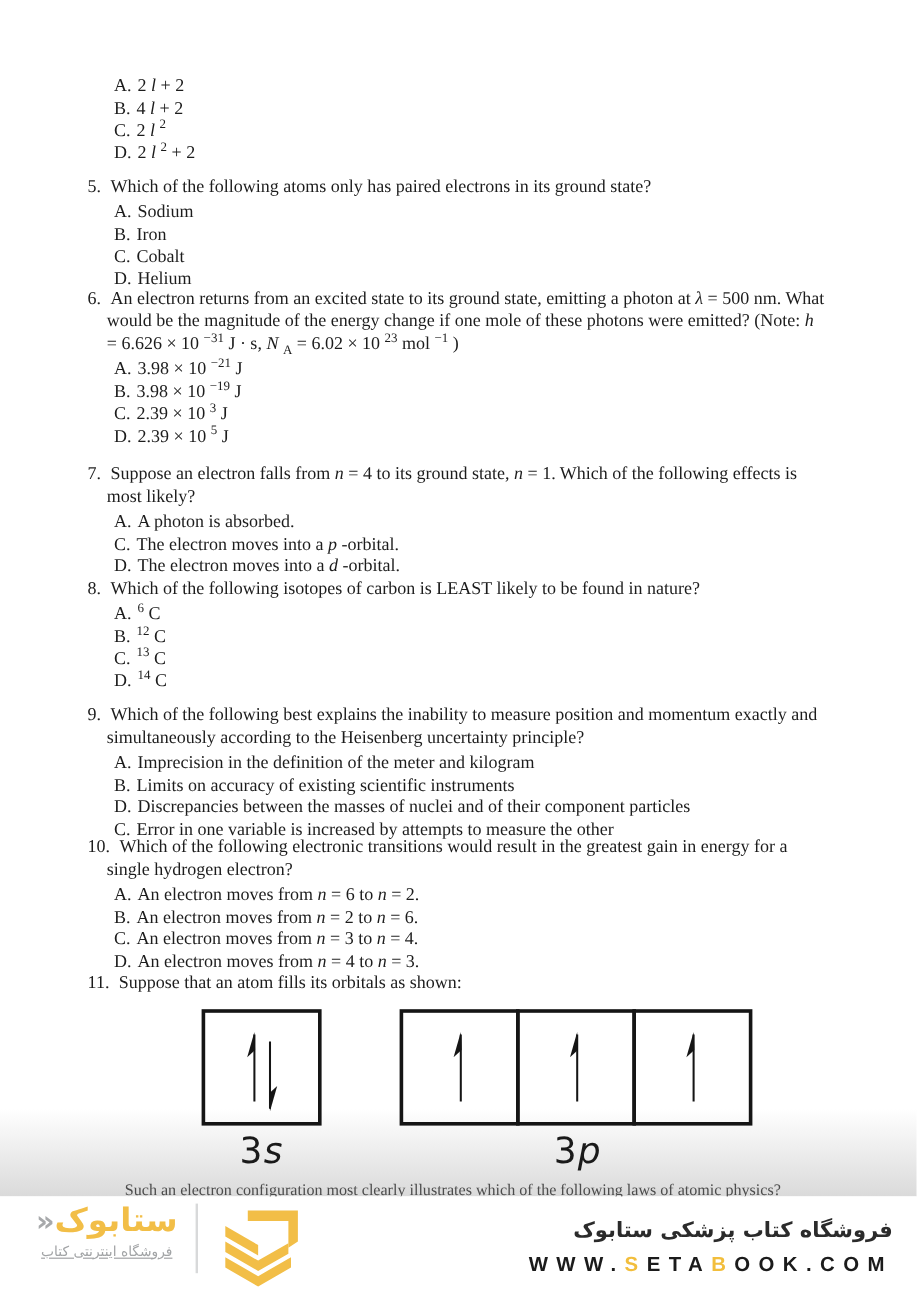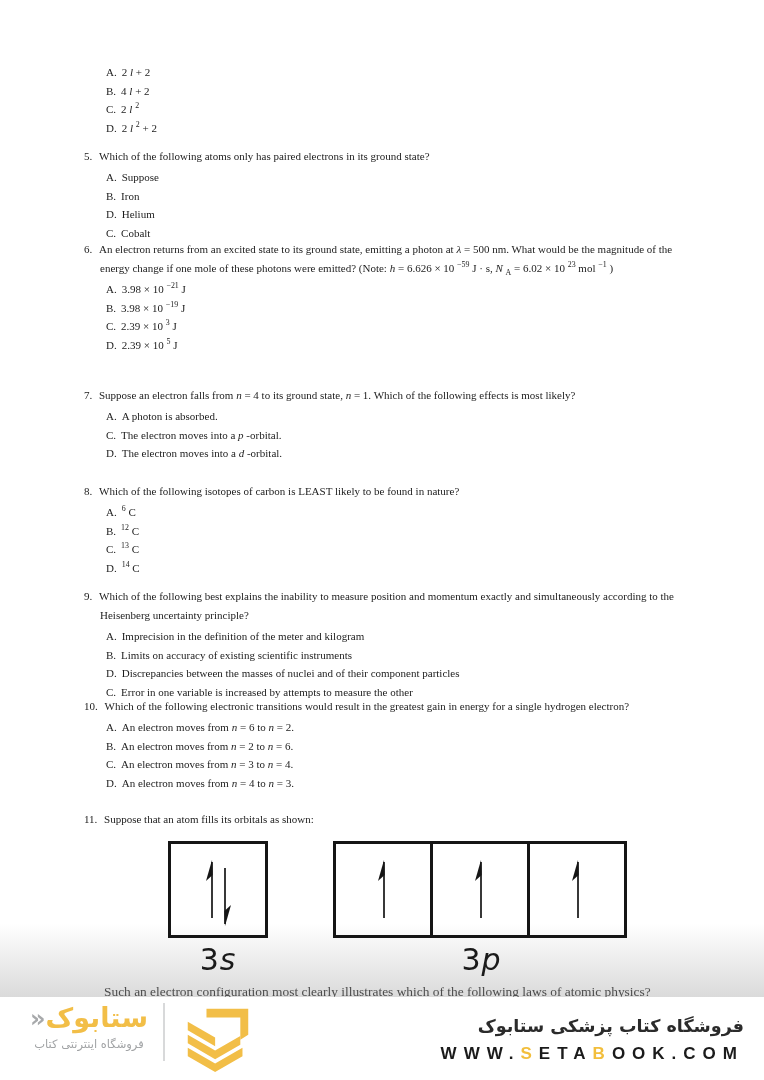--- a/index.html
+++ b/index.html
@@ -11,22 +11,22 @@
     font-family:"Liberation Serif", serif;
     color:#1c1c1c;
   }
   
   .page-shadow{
     position:absolute;left:0;right:0;top:924px;height:73px;z-index:0;
     background:linear-gradient(to bottom, rgba(150,150,150,0) 0%, rgba(140,140,140,0.32) 100%);
   }
   
   .question{
-    position:absolute;left:84px;width:616px;z-index:1;
-    font-size:11px;line-height:19px;
+    position:absolute;left:73px;width:616px;z-index:1;
+    font-size:15px;line-height:19px;
   }
   .q0{top:61px}.q1{top:147px}.q2{top:240px}.q3{top:386px}
   .q4{top:482px}.q5{top:587px}.q6{top:697px}.q7{top:810px}
   .q-head{padding-left:16px;text-indent:-16px;margin-bottom:1px;}
   .q-num{margin-right:4px;}
   .q-opts{margin-top:2px;}
   .opt{padding-left:22px;line-height:18.7px;}
   .opt-letter{margin-right:5px;}
   i{font-style:italic;}
   sup,sub{font-size:0.72em;line-height:0;}
@@ -68,21 +68,21 @@
   }
   .footer-left{display:flex;align-items:flex-start;}
   .logo-text-col{text-align:center;}
   .brand-line{
     direction:rtl;font-family:"DejaVu Sans", sans-serif;font-weight:bold;
     font-size:27px;line-height:30px;color:#F2BE47;white-space:nowrap;
   }
   .brand-mark{color:#A7A9AB;font-size:24px;}
   .logo-tagline{
     direction:rtl;font-family:"DejaVu Sans", sans-serif;
-    font-size:11.5px;color:#A2A4A6;margin-top:3px;white-space:nowrap;
+    font-size:11.5px;color:#A2A4A6;margin-top:3px;white-space:nowrap;text-decoration:underline;
   }
   .logo-divider{width:2px;height:58px;background:#D8D9DA;margin:0 13px 0 15px;}
   .emblem{width:80px;height:72px;}
   .footer-right{text-align:right;}
   .store-title{
     direction:rtl;font-family:"DejaVu Sans", sans-serif;
     font-size:17.5px;font-weight:600;color:#2b2b2b;line-height:24px;white-space:nowrap;
   }
   .store-url{
     font-family:"Liberation Sans", sans-serif;font-weight:bold;
@@ -118,40 +118,40 @@
   </div>
 </div>
   </section>
 
   <section class="question q1">
     <div class="q-head">
       <span class="q-num">5. </span><span class="q-text">Which of the following atoms only has paired electrons in its ground state?</span>
     </div>
     <div class="q-opts">
   <div class="opt">
-    <span class="opt-letter">A.</span><span class="opt-text">Suppose</span>
+    <span class="opt-letter">A.</span><span class="opt-text">Sodium</span>
   </div>
 
   <div class="opt">
     <span class="opt-letter">B.</span><span class="opt-text">Iron</span>
   </div>
 
   <div class="opt">
+    <span class="opt-letter">C.</span><span class="opt-text">Cobalt</span>
+  </div>
+
+  <div class="opt">
     <span class="opt-letter">D.</span><span class="opt-text">Helium</span>
   </div>
-
-  <div class="opt">
-    <span class="opt-letter">C.</span><span class="opt-text">Cobalt</span>
-  </div>
 </div>
   </section>
 
   <section class="question q2">
     <div class="q-head">
-      <span class="q-num">6. </span><span class="q-text">An electron returns from an excited state to its ground state, emitting a photon at <i>λ</i> = 500 nm. What would be the magnitude of the energy change if one mole of these photons were emitted? (Note: <i>h</i> = 6.626 × 10 <sup>−59</sup> J · s, <i>N</i> <sub>A</sub> = 6.02 × 10 <sup>23</sup> mol <sup>−1</sup> )</span>
+      <span class="q-num">6. </span><span class="q-text">An electron returns from an excited state to its ground state, emitting a photon at <i>λ</i> = 500 nm. What would be the magnitude of the energy change if one mole of these photons were emitted? (Note: <i>h</i> = 6.626 × 10 <sup>−31</sup> J · s, <i>N</i> <sub>A</sub> = 6.02 × 10 <sup>23</sup> mol <sup>−1</sup> )</span>
     </div>
     <div class="q-opts">
   <div class="opt">
     <span class="opt-letter">A.</span><span class="opt-text">3.98 × 10 <sup>−21</sup> J</span>
   </div>
 
   <div class="opt">
     <span class="opt-letter">B.</span><span class="opt-text">3.98 × 10 <sup>−19</sup> J</span>
   </div>
 

